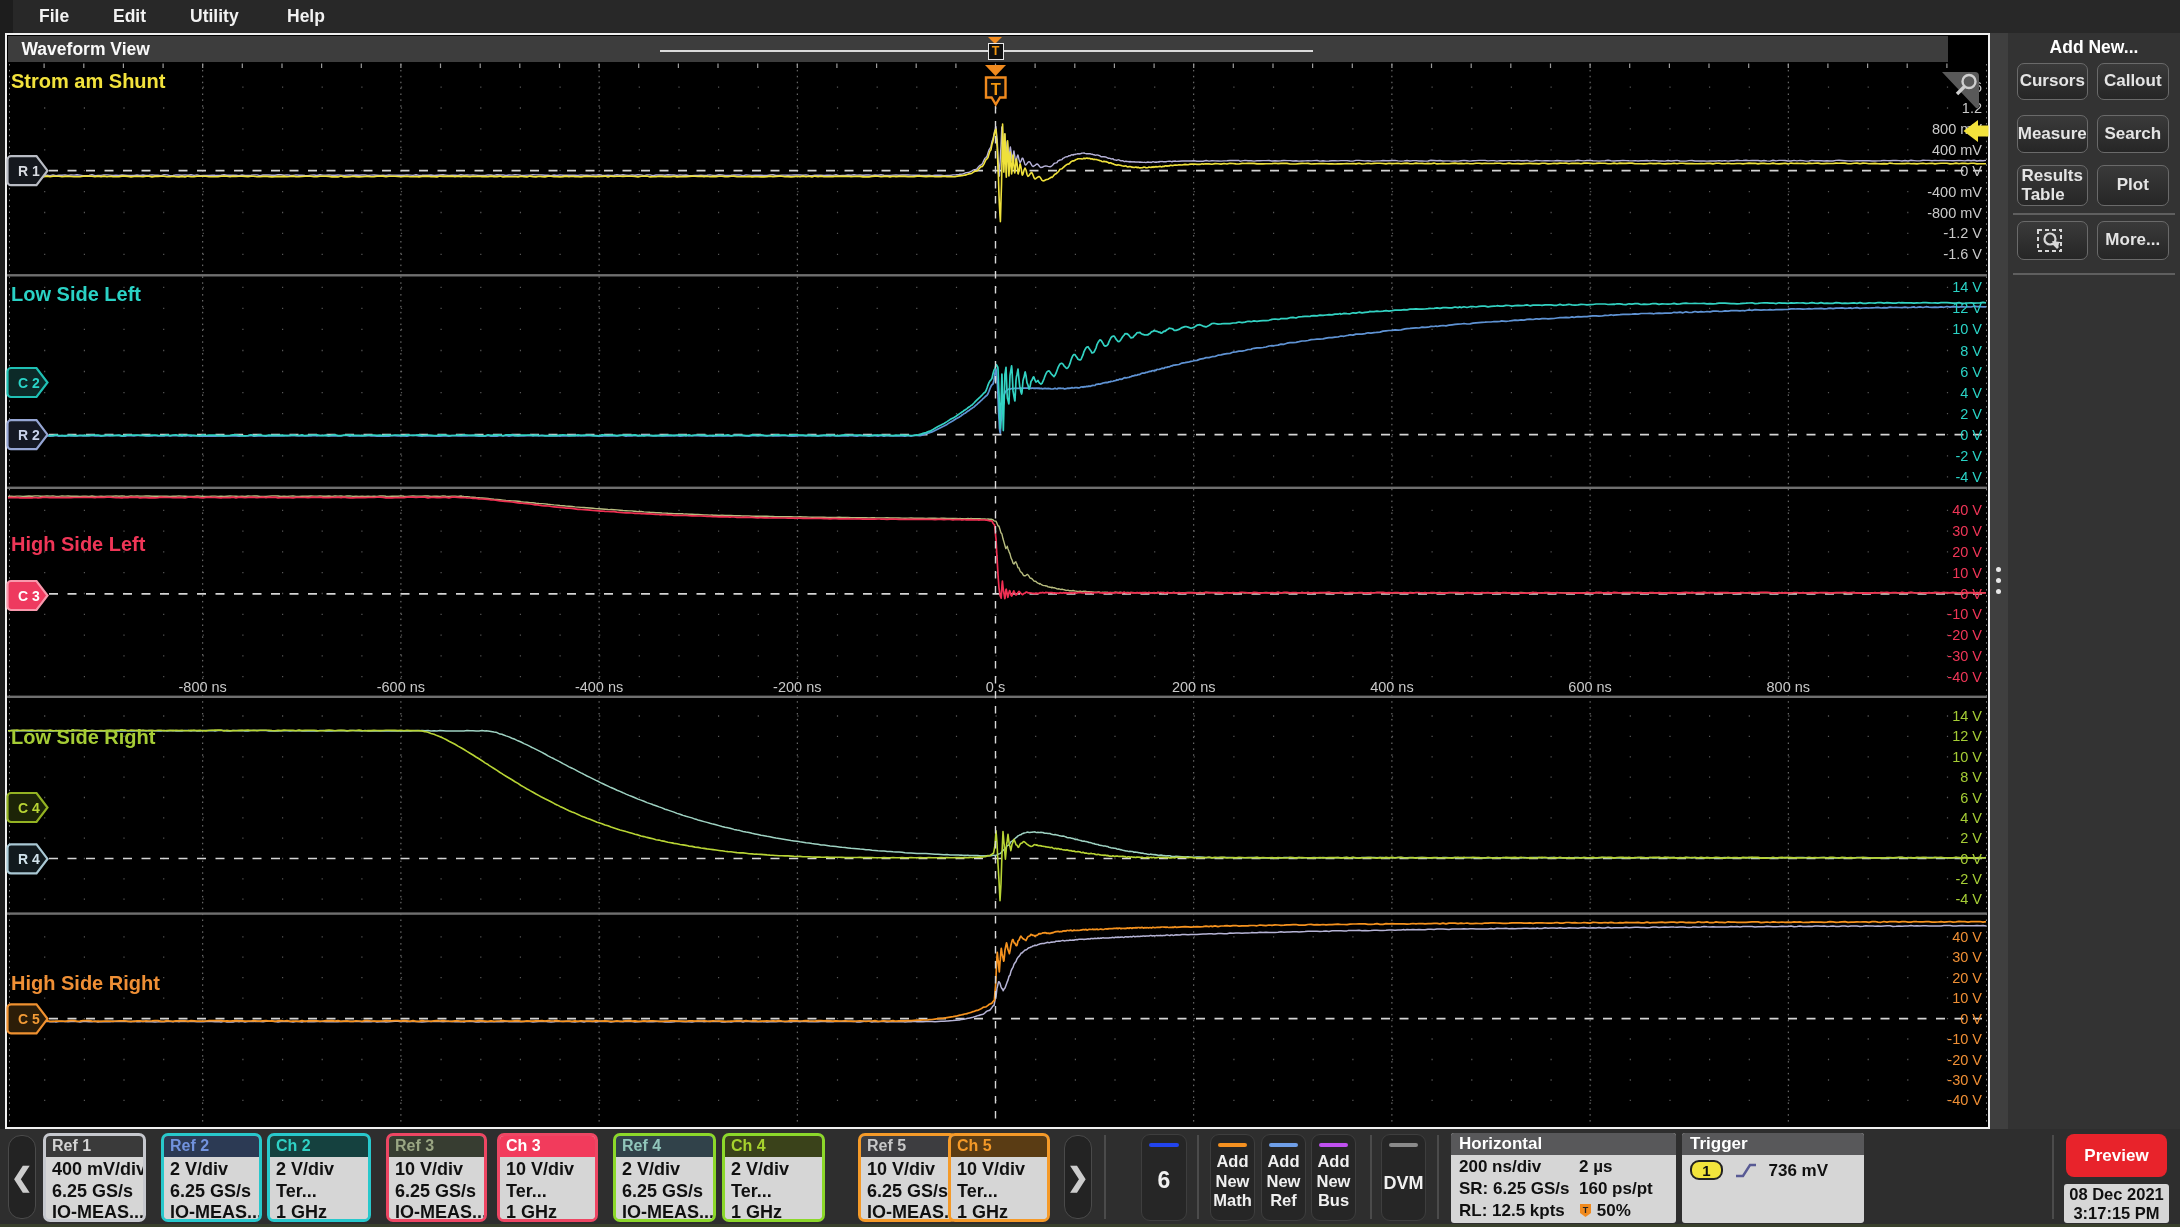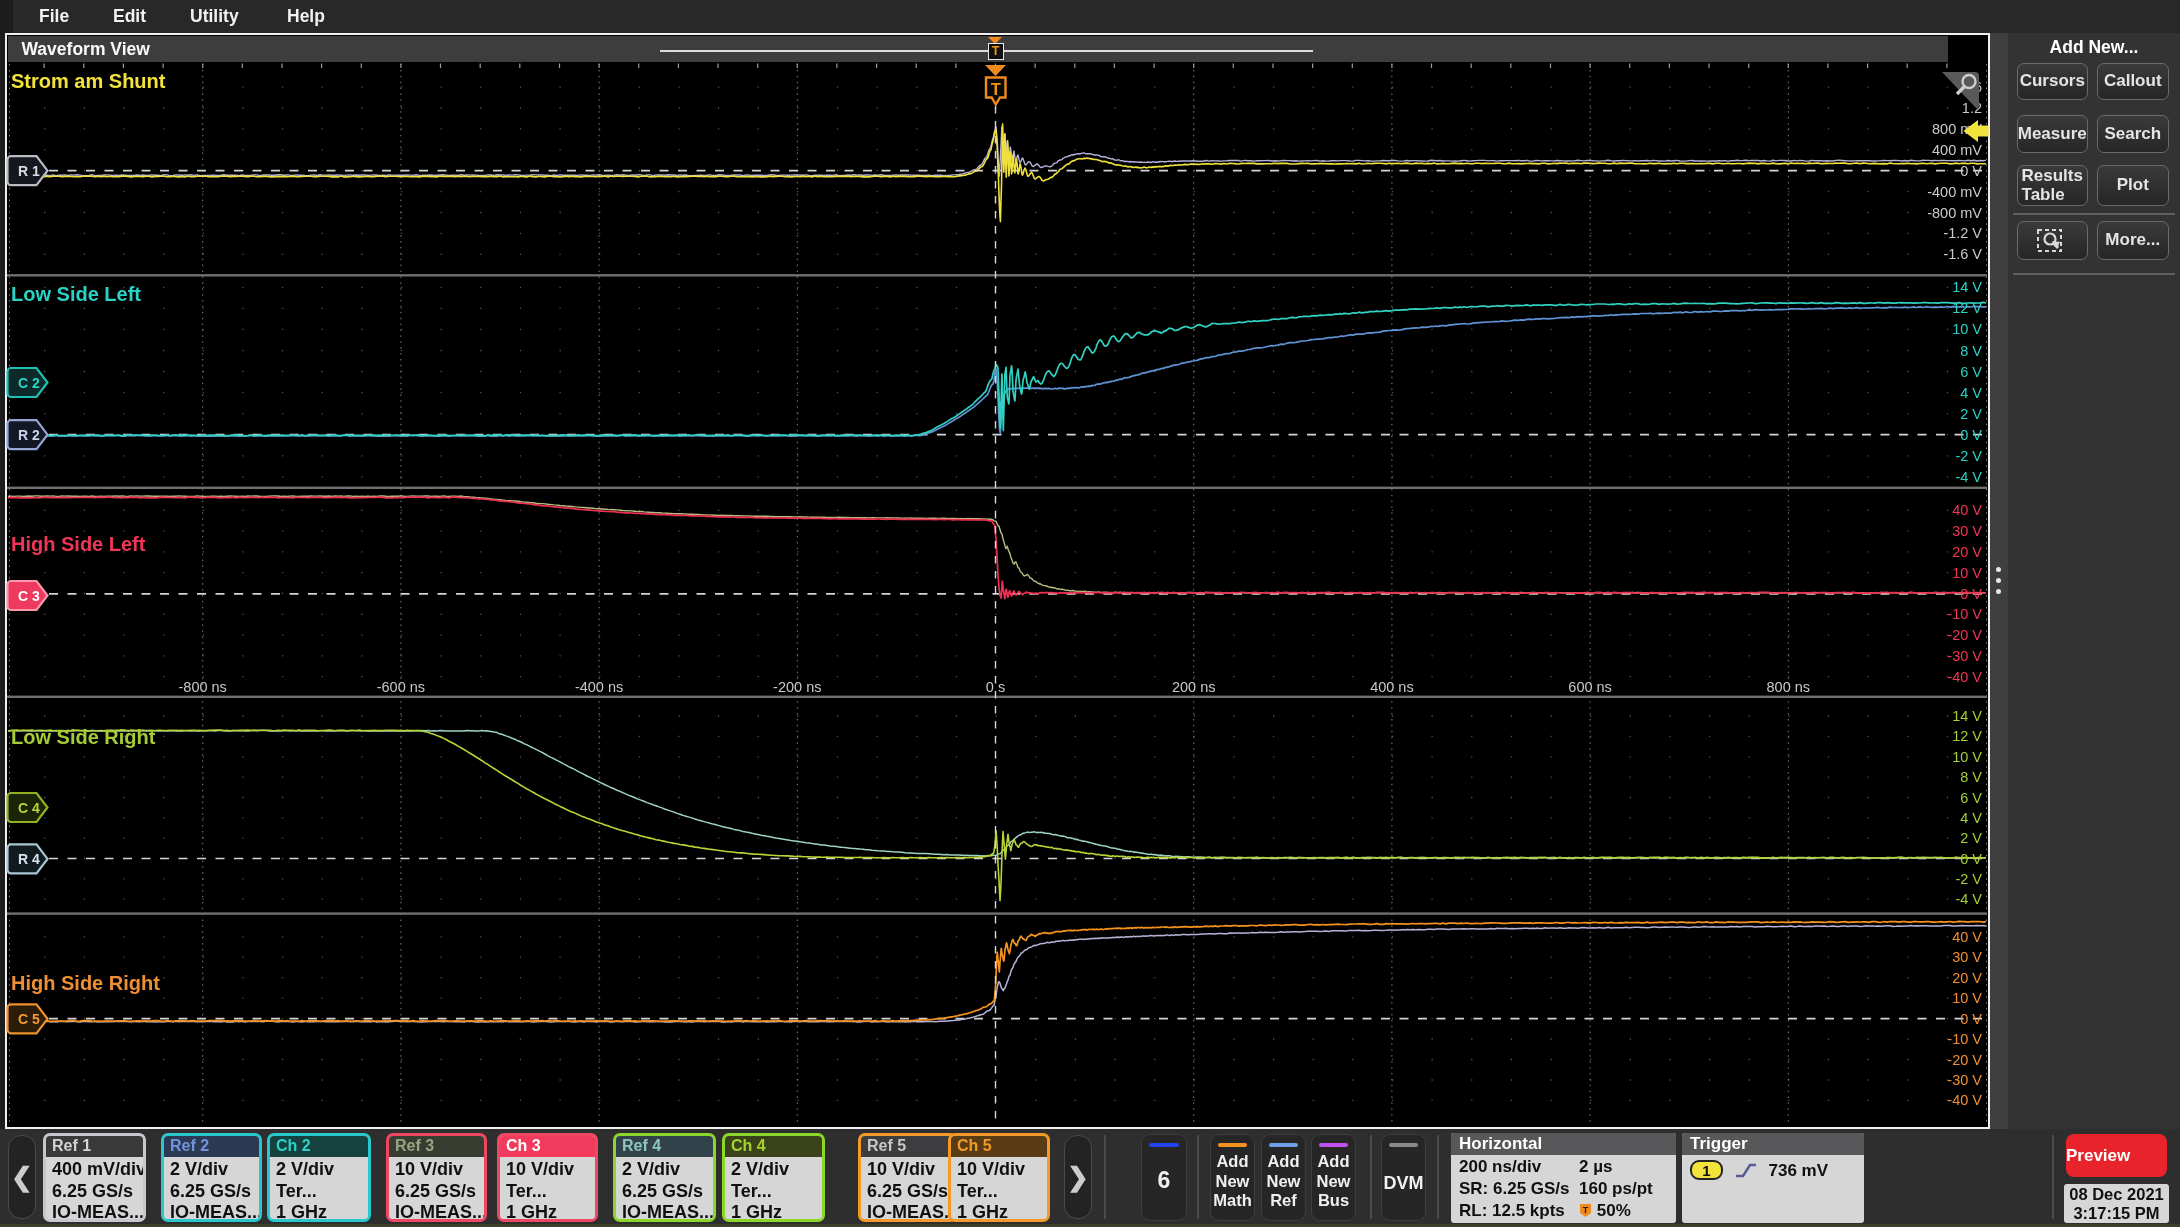--- a/index.html
+++ b/index.html
@@ -129,21 +129,21 @@
     </div>
     <div class="panel" style="left:1682px;width:182px">
       <div class="panelhead">Trigger</div>
 <div class="panelbody" style="padding-top:5px"><span style="display:inline-block;width:33px;height:20px;background:#f2e43c;border:2px solid #222;border-radius:9px;color:#111;font-size:15px;text-align:center;line-height:17px">1</span>
 <svg width="24" height="18" viewBox="0 0 24 18" style="margin-left:6px;vertical-align:-3px">
           <path d="M2 15 h7 l7 -11 h6" fill="none" stroke="#585a94" stroke-width="2.4"></path>
         </svg>
 <span style="margin-left:6px">736 mV</span></div>
     </div>
     <div class="vsep" style="left:2052px"></div>
-    <div style="position:absolute;left:2066px;top:5px;width:101px;height:43px;background:#e8232b;border-radius:8px;color:#fff;font-size:17px;font-weight:bold;text-align:left;line-height:43px">Preview</div>
+    <div style="position:absolute;left:2066px;top:5px;width:101px;height:43px;background:#e8232b;border-radius:8px;color:#fff;font-size:17px;font-weight:bold;text-align:center;line-height:43px">Preview</div>
     <div style="position:absolute;left:2064px;top:55px;width:105px;height:39px;background:#d6d6d6;border-radius:3px;color:#101010;font-size:16.5px;font-weight:bold;text-align:center;line-height:19px;padding-top:1px">08 Dec 2021<br>3:17:15 PM</div>
   </div>
 <svg width="2180" height="1227" viewBox="0 0 2180 1227" style="position:absolute;left:0;top:0;" font-family="Liberation Sans, sans-serif">
 <defs>
 <clipPath id="clip_s1">
         <rect x="8" y="64.0" width="1979" height="210.2"></rect>
       </clipPath>
 <clipPath id="clip_s2">
         <rect x="8" y="276.5" width="1979" height="210.0"></rect>
       </clipPath>

